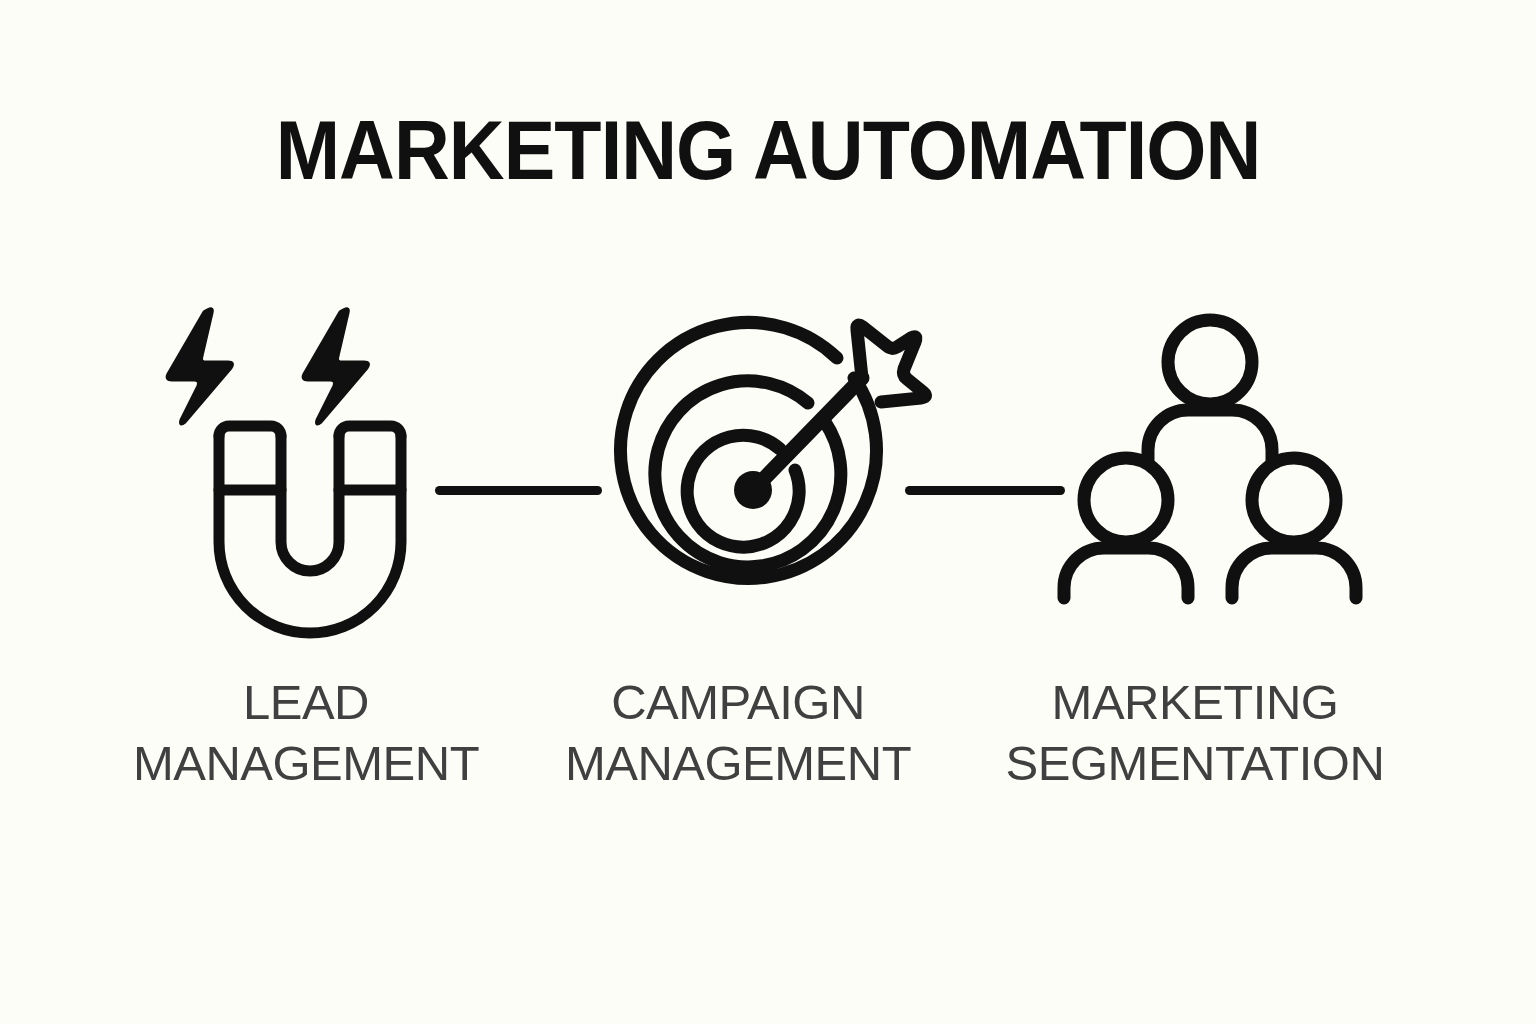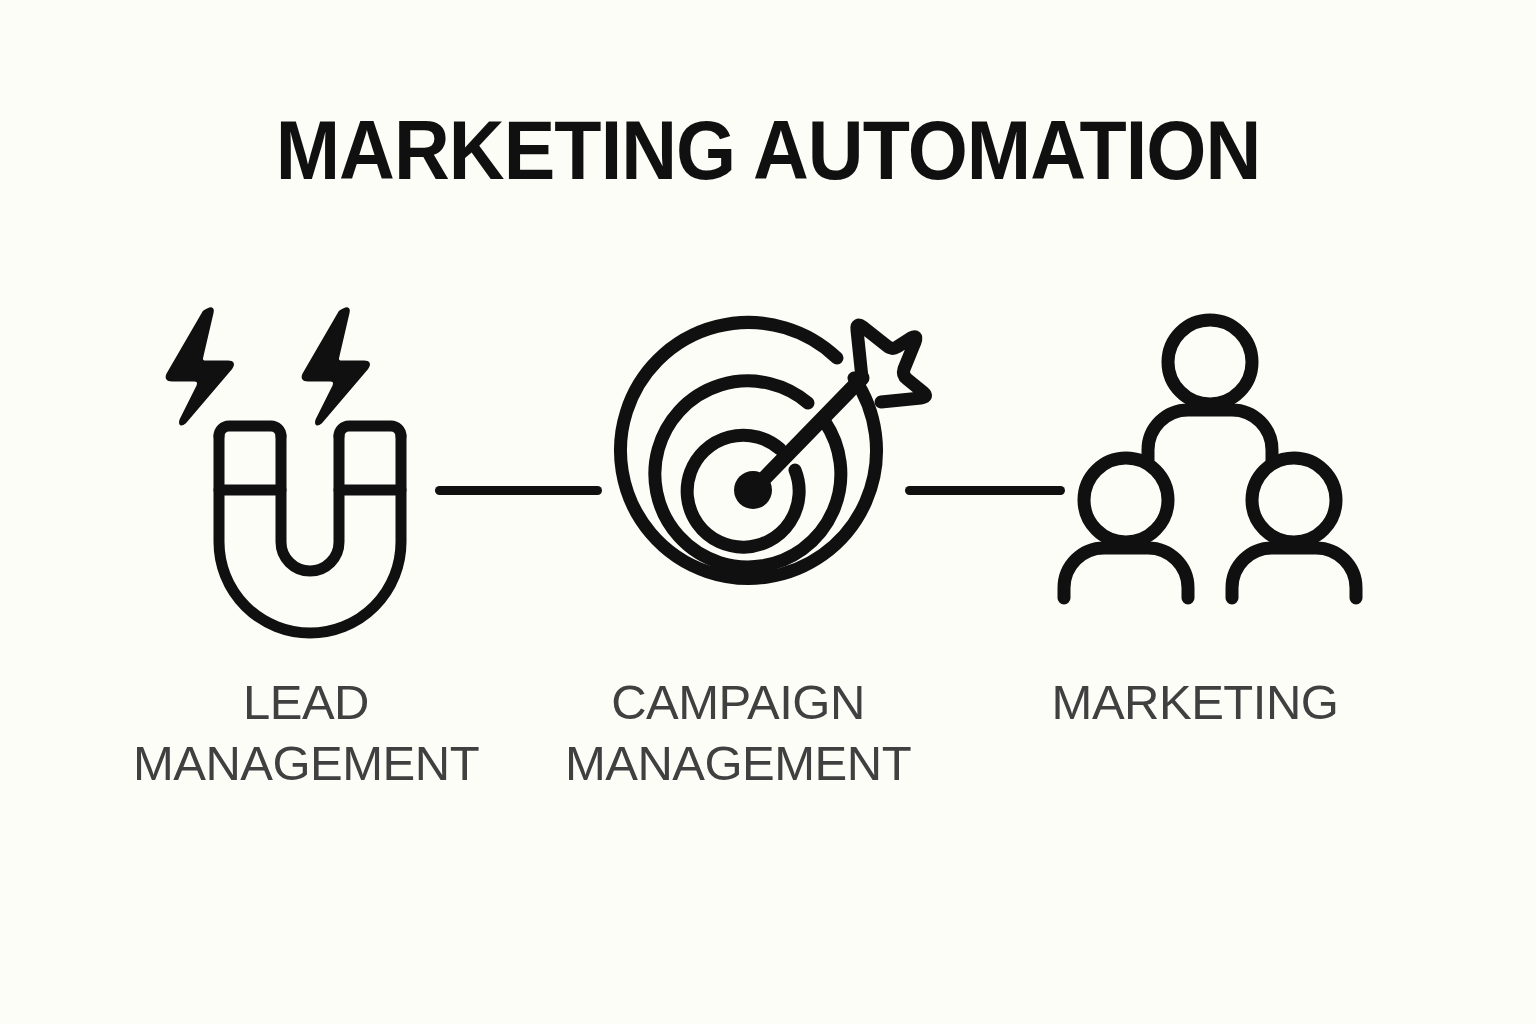--- a/index.html
+++ b/index.html
@@ -166,16 +166,17 @@
     <div class="label label-1">
       <span class="line">LEAD</span>
       <span class="line">MANAGEMENT</span>
     </div>
     <div class="label label-2">
       <span class="line">CAMPAIGN</span>
       <span class="line">MANAGEMENT</span>
     </div>
     <div class="label label-3">
       <span class="line">MARKETING</span>
+      <span class="line">SEGMENTATION</span>
     </div>
   </div>
 
 </div>
 
 </body></html>

